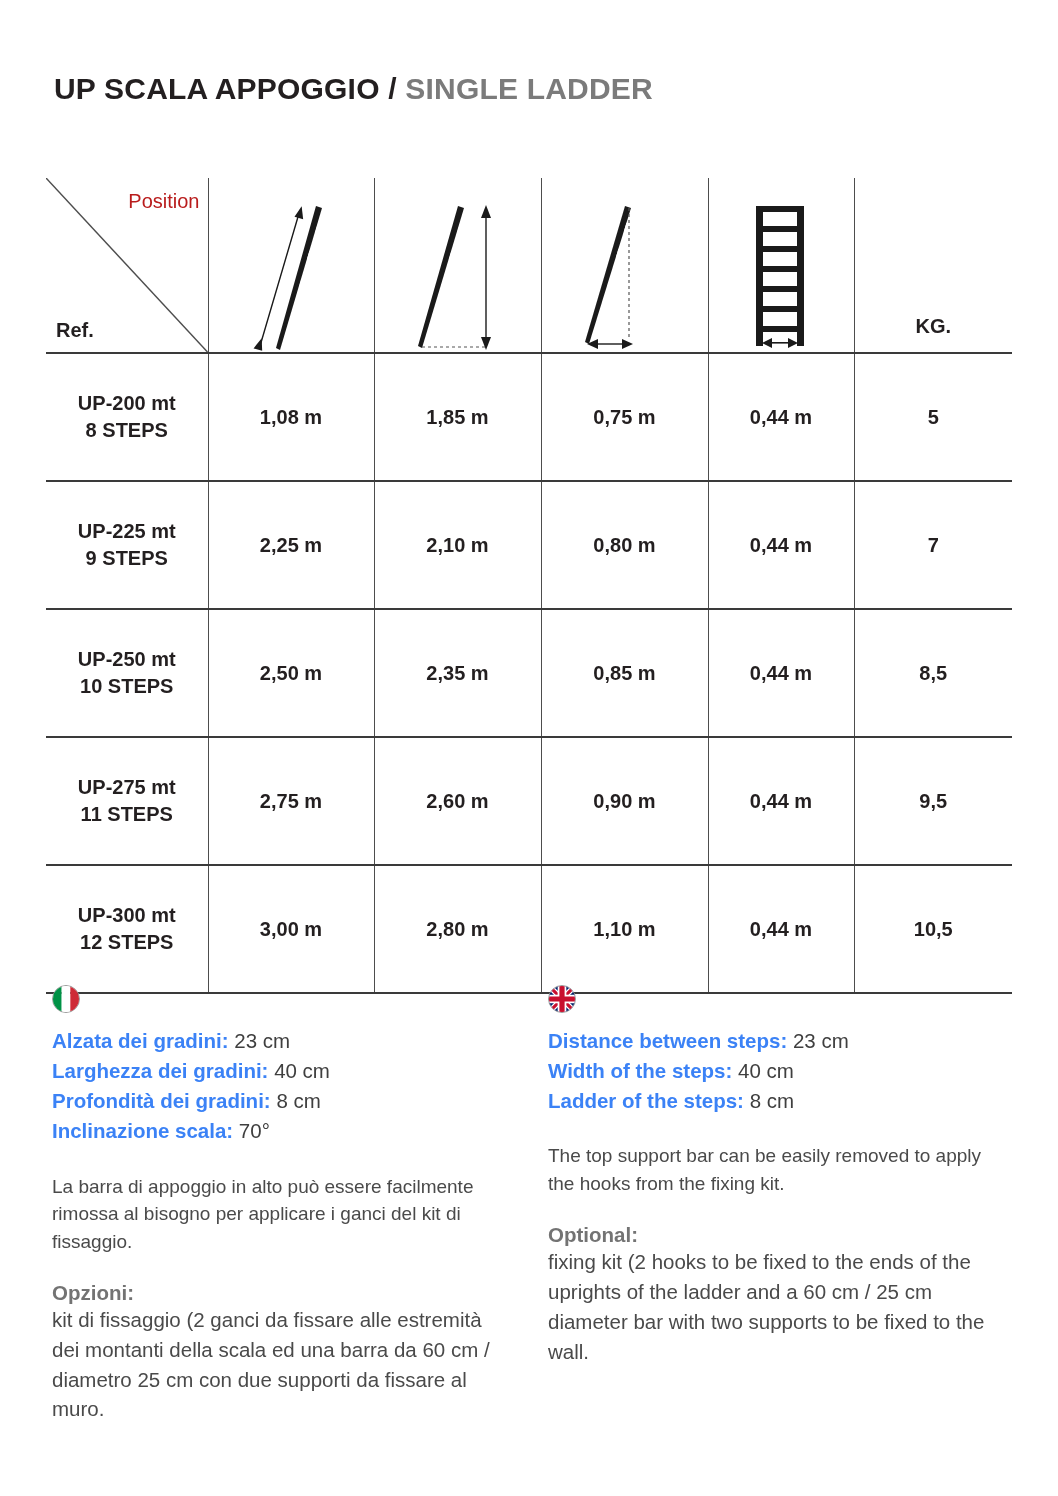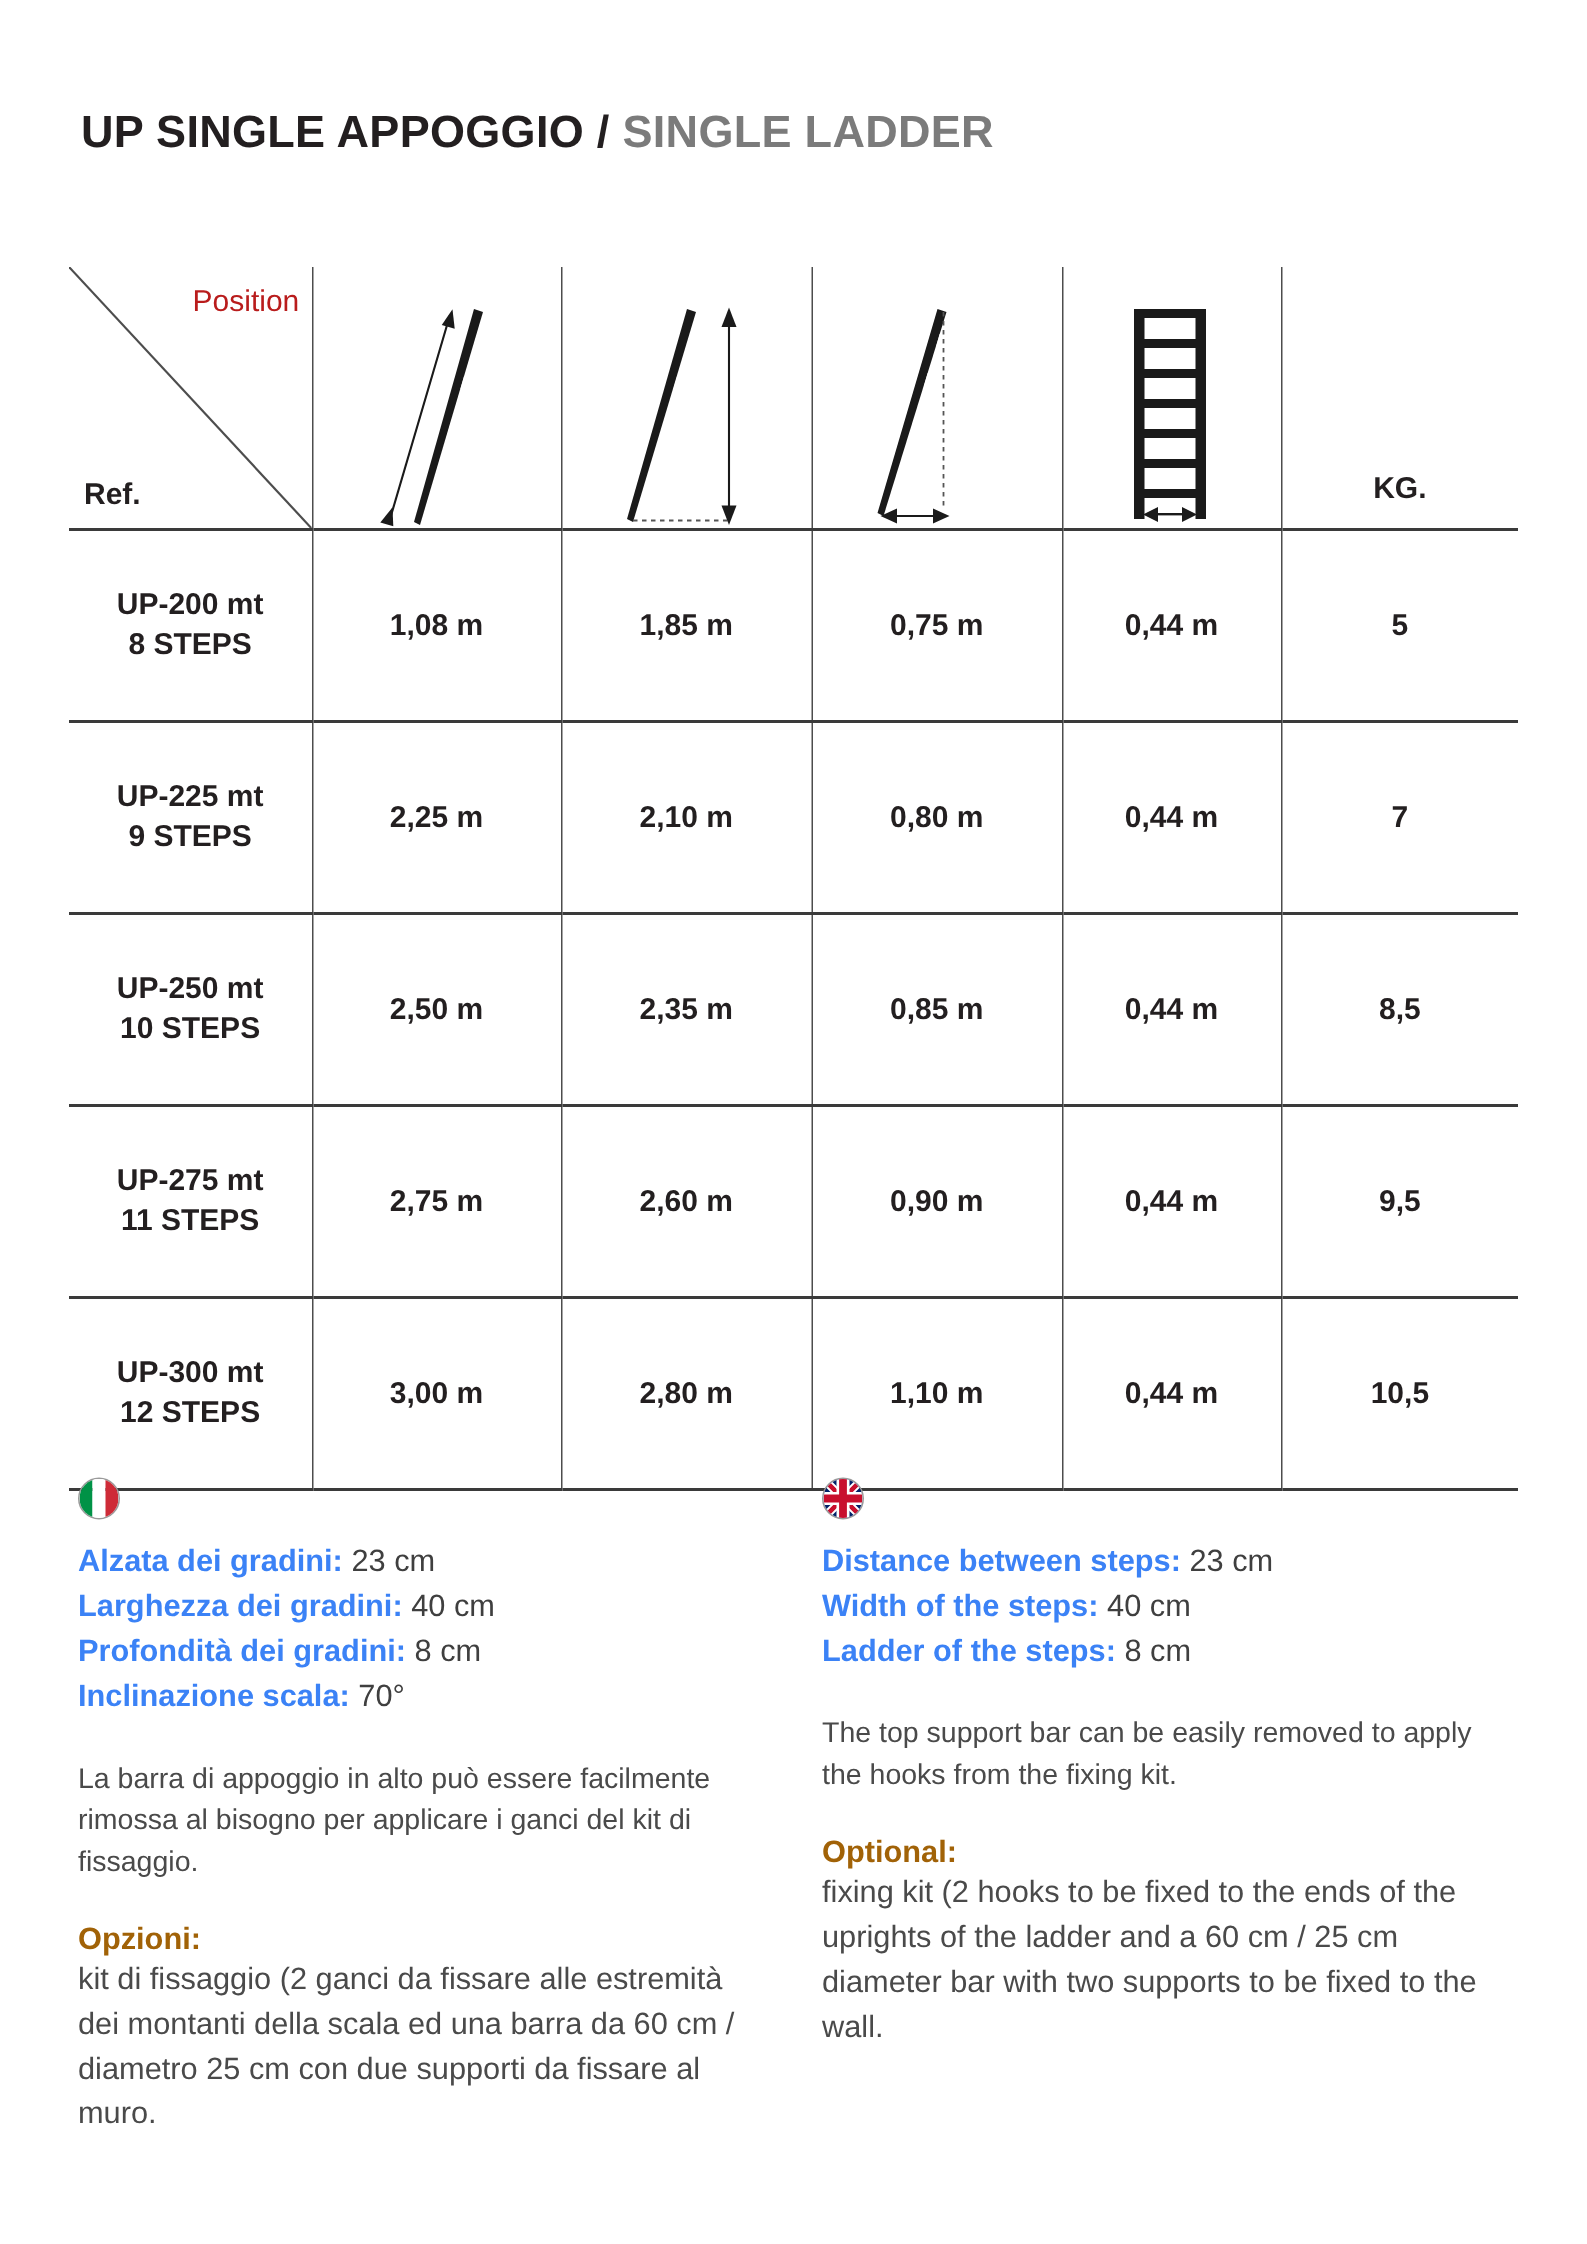--- a/index.html
+++ b/index.html
@@ -147,35 +147,35 @@
   .para {
     font-size: 19px;
     line-height: 1.45;
     color: #4a4a4a;
     margin-top: 26px;
     max-width: 460px;
   }
   .opt-head {
     font-size: 20.5px;
     font-weight: bold;
-    color: #a16207;
+    color: #737373;
     margin-top: 26px;
   }
   .opt-body {
     font-size: 20.5px;
     line-height: 1.45;
     color: #4a4a4a;
     max-width: 462px;
   }
 </style>
 </head>
 <body>
 
 <div class="page-title">
-  <span class="it">UP SINGLE APPOGGIO</span>
+  <span class="it">UP SCALA APPOGGIO</span>
   <span class="sep">/</span>
   <span class="en">SINGLE LADDER</span>
 </div>
 
 <table class="spec-table">
   <colgroup>
     <col class="col-ref">
       <col class="col-d1">
       <col class="col-d2">
     <col class="col-d3">

